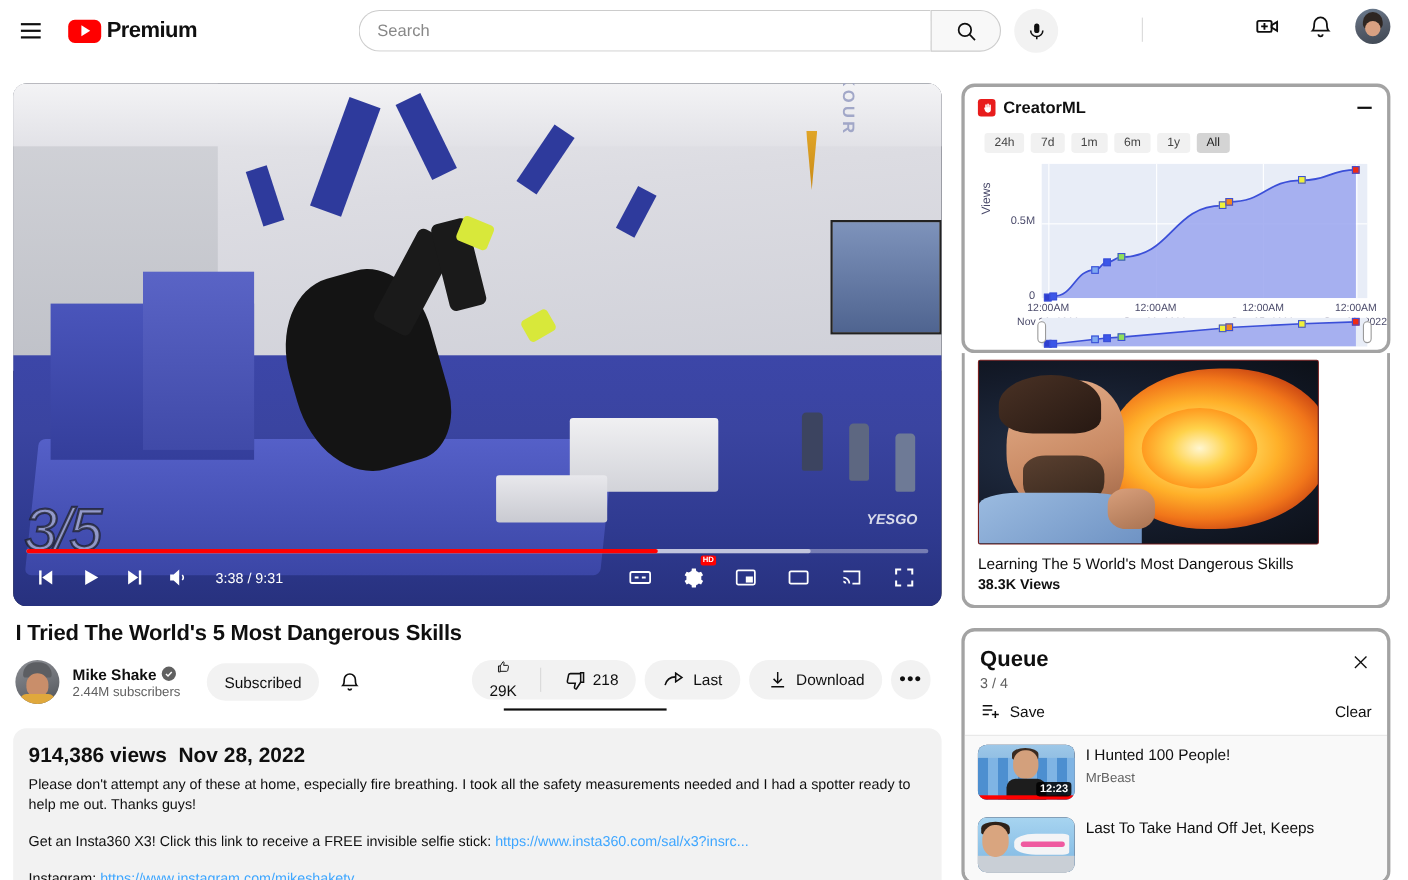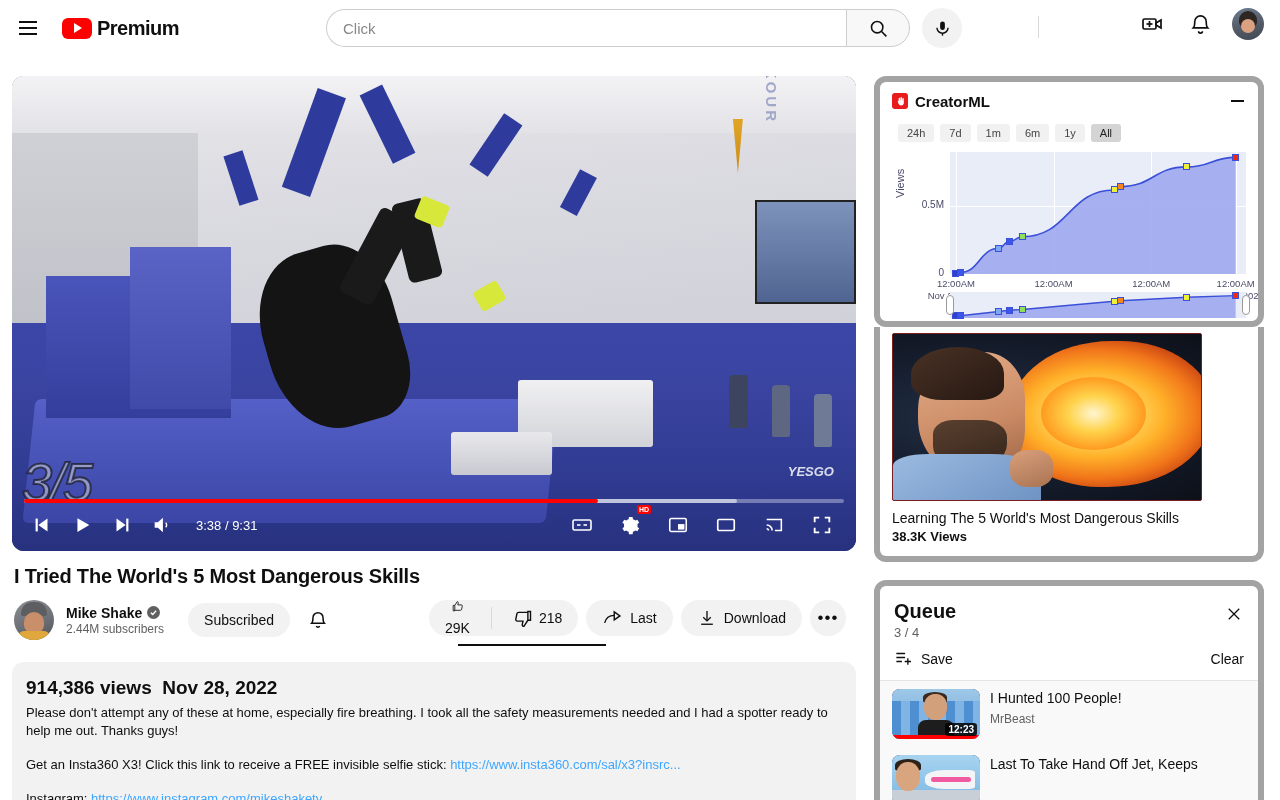--- a/index.html
+++ b/index.html
@@ -221,21 +221,21 @@
     margin-top: 22px; background:#f2f2f2; border-radius: 12px;
     padding: 12px 14px; font-size: 13px; line-height: 1.45; width: 844px;
   }
   .desc-meta { font-weight: 700; font-size: 19px; }
   .desc p { margin-top: 2px; }
   .desc .gap { height: 13px; }
   .lnk { color:#3ea6ff; text-decoration:none; }
 
   
   .card {
-    border: 6px solid #a3a3a3; border-radius: 12px; background:#fff;
+    border: 3px solid #a3a3a3; border-radius: 12px; background:#fff;
     width: 390px; overflow:hidden;
   }
   .cml-head { display:flex; align-items:center; padding: 10px 12px 4px 12px; }
   .cml-logo { width:16px; height:16px; background:#e81c1c; border-radius:3px;
     display:flex; align-items:center; justify-content:center; margin-right:7px; }
   .cml-title { font-size:15px; font-weight:700; }
   .cml-min { margin-left:auto; cursor:pointer; width:18px; height:18px;
     display:flex; align-items:center; justify-content:center; }
   .cml-min span { display:block; width:13px; height:2.5px; background:#0f0f0f; }
 
@@ -343,21 +343,21 @@
       <span></span>
   </div>
   <div class="brand">
     <div class="yt-logo">
         <div class="tri"></div>
       </div>
     <span class="brand-word">Premium</span>
   </div>
 
   <div class="search-wrap">
-    <div class="search-box">Click</div>
+    <div class="search-box">Search</div>
     <div class="search-btn">
       <svg width="21" height="21" viewBox="0 0 24 24" fill="none" stroke="#0f0f0f" stroke-width="1.8">
         <circle cx="10.5" cy="10.5" r="6.5"></circle>
           <line x1="15.5" y1="15.5" x2="21" y2="21"></line>
       </svg>
     </div>
     <div class="mic-btn">
       <svg width="19" height="19" viewBox="0 0 24 24" fill="#0f0f0f">
         <rect x="9" y="3" width="6" height="11" rx="3"></rect>
         <path d="M5 11a7 7 0 0 0 14 0" fill="none" stroke="#0f0f0f" stroke-width="1.8"></path>

